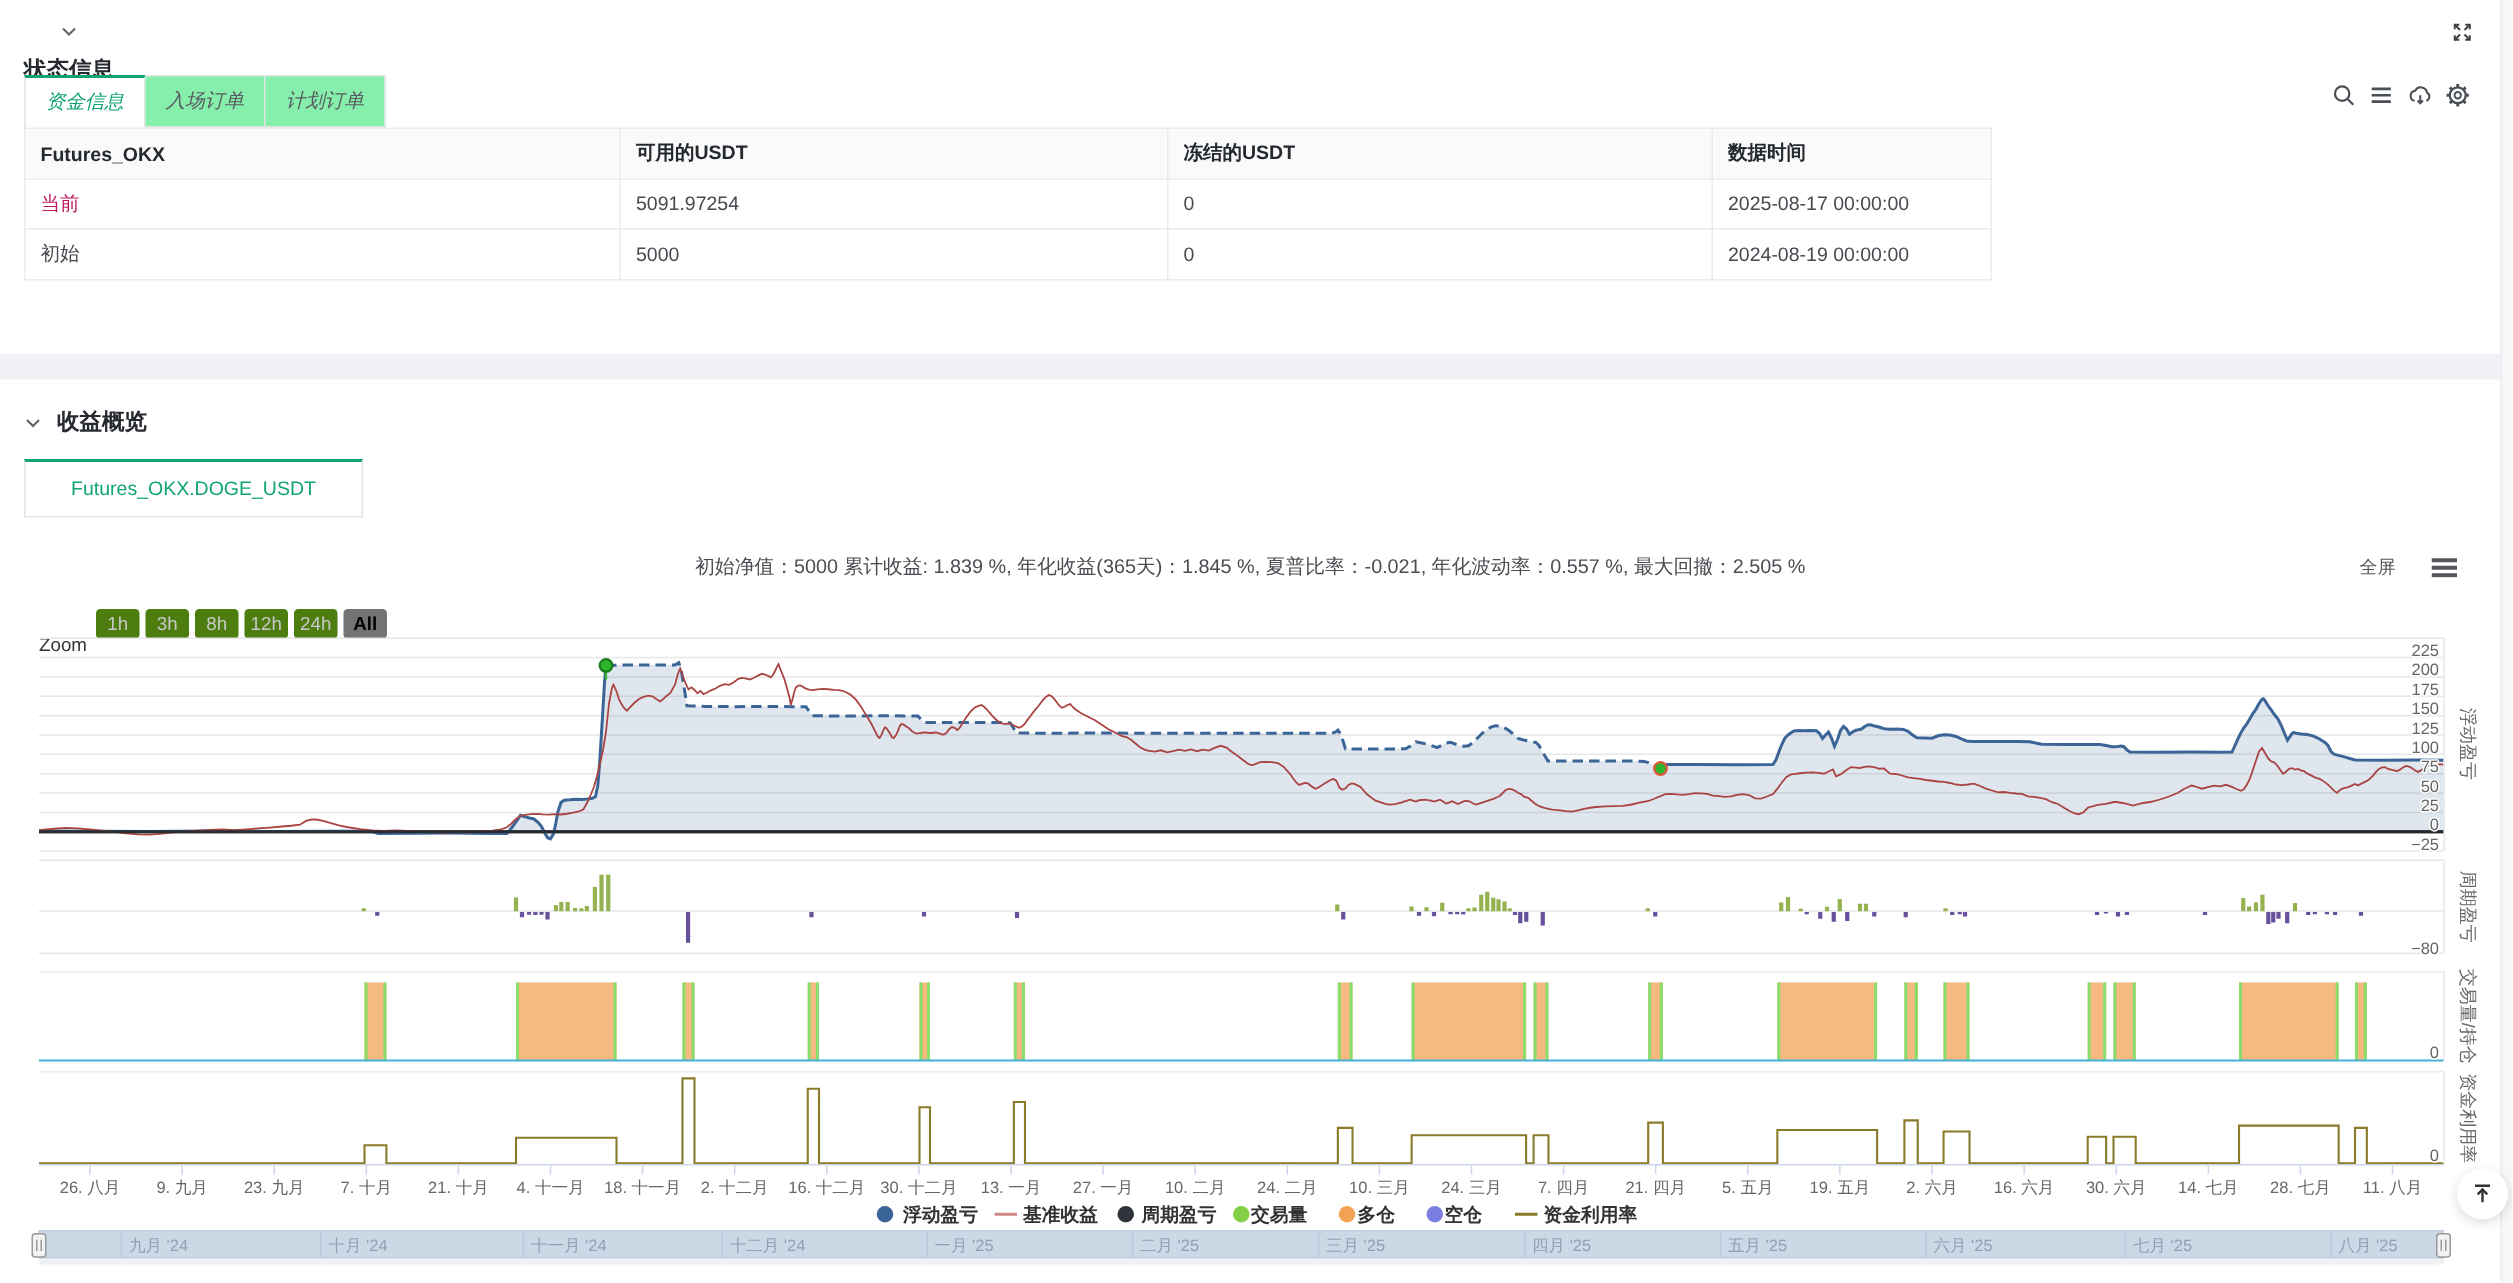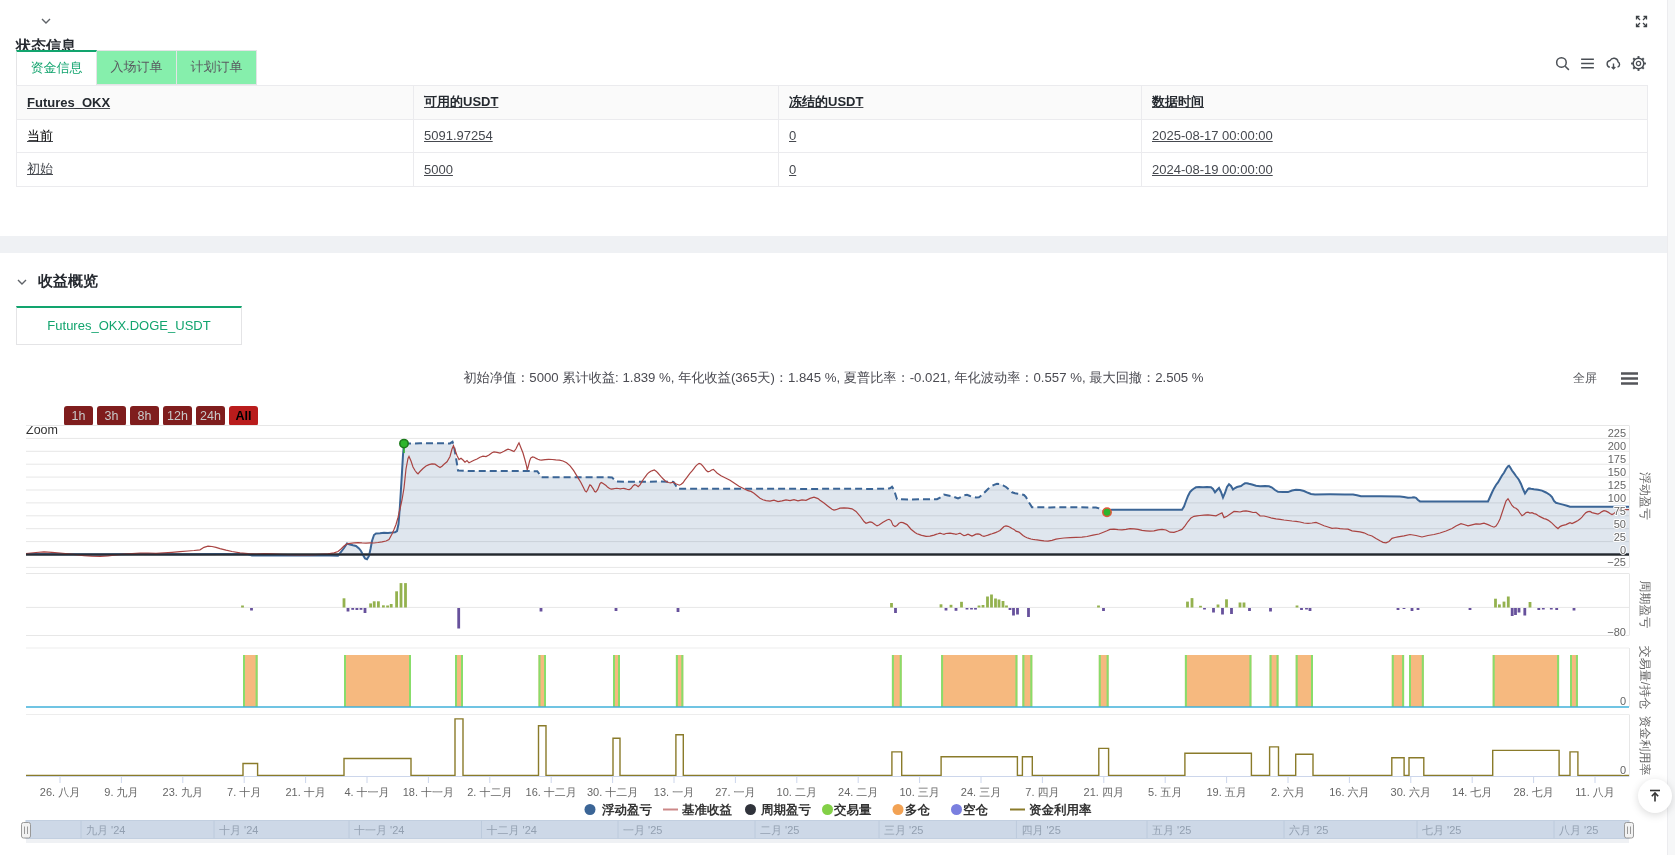--- a/index.html
+++ b/index.html
@@ -1,36 +1,36 @@
 <!DOCTYPE html>
 <html><head><meta charset="utf-8">
 <style>
 *{margin:0;padding:0;box-sizing:border-box;}
 html,body{width:1675px;height:855px;background:#fff;font-family:"Liberation Sans",sans-serif;overflow:hidden;}
 #root{position:relative;width:1675px;height:855px;}
 .hdr{position:absolute;left:16px;display:flex;align-items:center;gap:10px;font-size:15px;font-weight:bold;color:#262a30;}
 .chev{width:12px;height:12px;}
-.tabbar{position:absolute;left:16px;top:50px;display:flex;}
+.tabbar{position:absolute;left:16px;top:50px;display:flex;font-style:italic;}
 .tab{height:35px;line-height:32px;width:80px;text-align:center;font-size:13px;color:#595b60;background:#86efac;border:1px solid #e4e4e6;border-left:none;}
 .tab.first{border-left:1px solid #e4e4e6;width:81px;}
 .tab.act{background:#fff;color:#12a46e;border-top:2px solid #12a46e;border-bottom:none;}
-table{position:absolute;left:16px;top:85px;width:1632px;border-collapse:collapse;font-size:13px;color:#46494f;text-decoration:underline;}
+table{position:absolute;left:16px;top:85px;width:1312px;border-collapse:collapse;font-size:13px;color:#46494f;}
 th,td{border:1px solid #ebebee;height:33.5px;padding:0 10px;text-align:left;font-weight:normal;}
 th{background:#fafafa;color:#24292f;font-weight:bold;}
 .c1{width:397px;}.c2{width:365px;}.c3{width:363px;}
 #band{position:absolute;left:0;top:236px;width:1675px;height:17px;background:#eff1f4;}
 #gutter{position:absolute;right:0;top:0;width:8px;height:855px;background:#f6f7f8;border-left:1px solid #ececef;z-index:50;}
 .icons{position:absolute;top:55px;right:28px;display:flex;gap:8.5px;color:#4a4f55;}
 .icons svg{width:17px;height:17px;}
 #tab2{position:absolute;left:16px;top:306px;width:226px;height:39px;background:#fff;border:1px solid #e4e4e6;border-top:2px solid #12a46e;color:#12a46e;font-size:13px;text-align:center;line-height:36px;}
 #stats{position:absolute;left:26px;top:369px;width:1615px;text-align:center;font-size:13.2px;color:#4b4b52;}
 #fsrow{position:absolute;right:37px;top:370px;display:flex;align-items:center;gap:24px;font-size:12px;color:#54555a;}
 #zoomrow{position:absolute;left:26px;top:395px;display:flex;align-items:center;gap:4px;font-size:12.5px;color:#333;}
-.zb{display:inline-block;min-width:29px;height:20px;line-height:20px;text-align:center;background:#7f1d1d;color:#c9c9c9;border-radius:3px;font-size:12.5px;}
-.zb.all{background:#b91c1c;color:#000;font-weight:bold;}
+.zb{display:inline-block;min-width:29px;height:20px;line-height:20px;text-align:center;background:#4d7c0f;color:#c9c9c9;border-radius:3px;font-size:12.5px;}
+.zb.all{background:#737373;color:#000;font-weight:bold;}
 #fab{position:absolute;left:1638px;top:779px;width:34px;height:34px;border-radius:50%;background:#fff;box-shadow:0 2px 8px rgba(0,0,0,0.15);z-index:60;display:flex;align-items:center;justify-content:center;}
 </style></head>
 <body>
 <div id="root">
 <div class="hdr" style="top:15px;flex-direction:column;">
       <svg class="chev" viewBox="0 0 12 12">
         <path d="M2 4 L6 8 L10 4" fill="none" stroke="#5f6368" stroke-width="1.4"></path>
       </svg>
       <span>状态信息</span>
     </div>
@@ -78,21 +78,21 @@
 </div>
 <table>
 <tbody>
         <tr>
           <th class="c1">Futures_OKX</th>
           <th class="c2">可用的USDT</th>
           <th class="c3">冻结的USDT</th>
           <th>数据时间</th>
         </tr>
 <tr>
-          <td style="color:#000000">当前</td>
+          <td style="color:#be185d">当前</td>
           <td>5091.97254</td>
           <td>0</td>
           <td>2025-08-17 00:00:00</td>
         </tr>
 <tr>
           <td>初始</td>
           <td>5000</td>
           <td>0</td>
           <td>2024-08-19 00:00:00</td>
         </tr>

